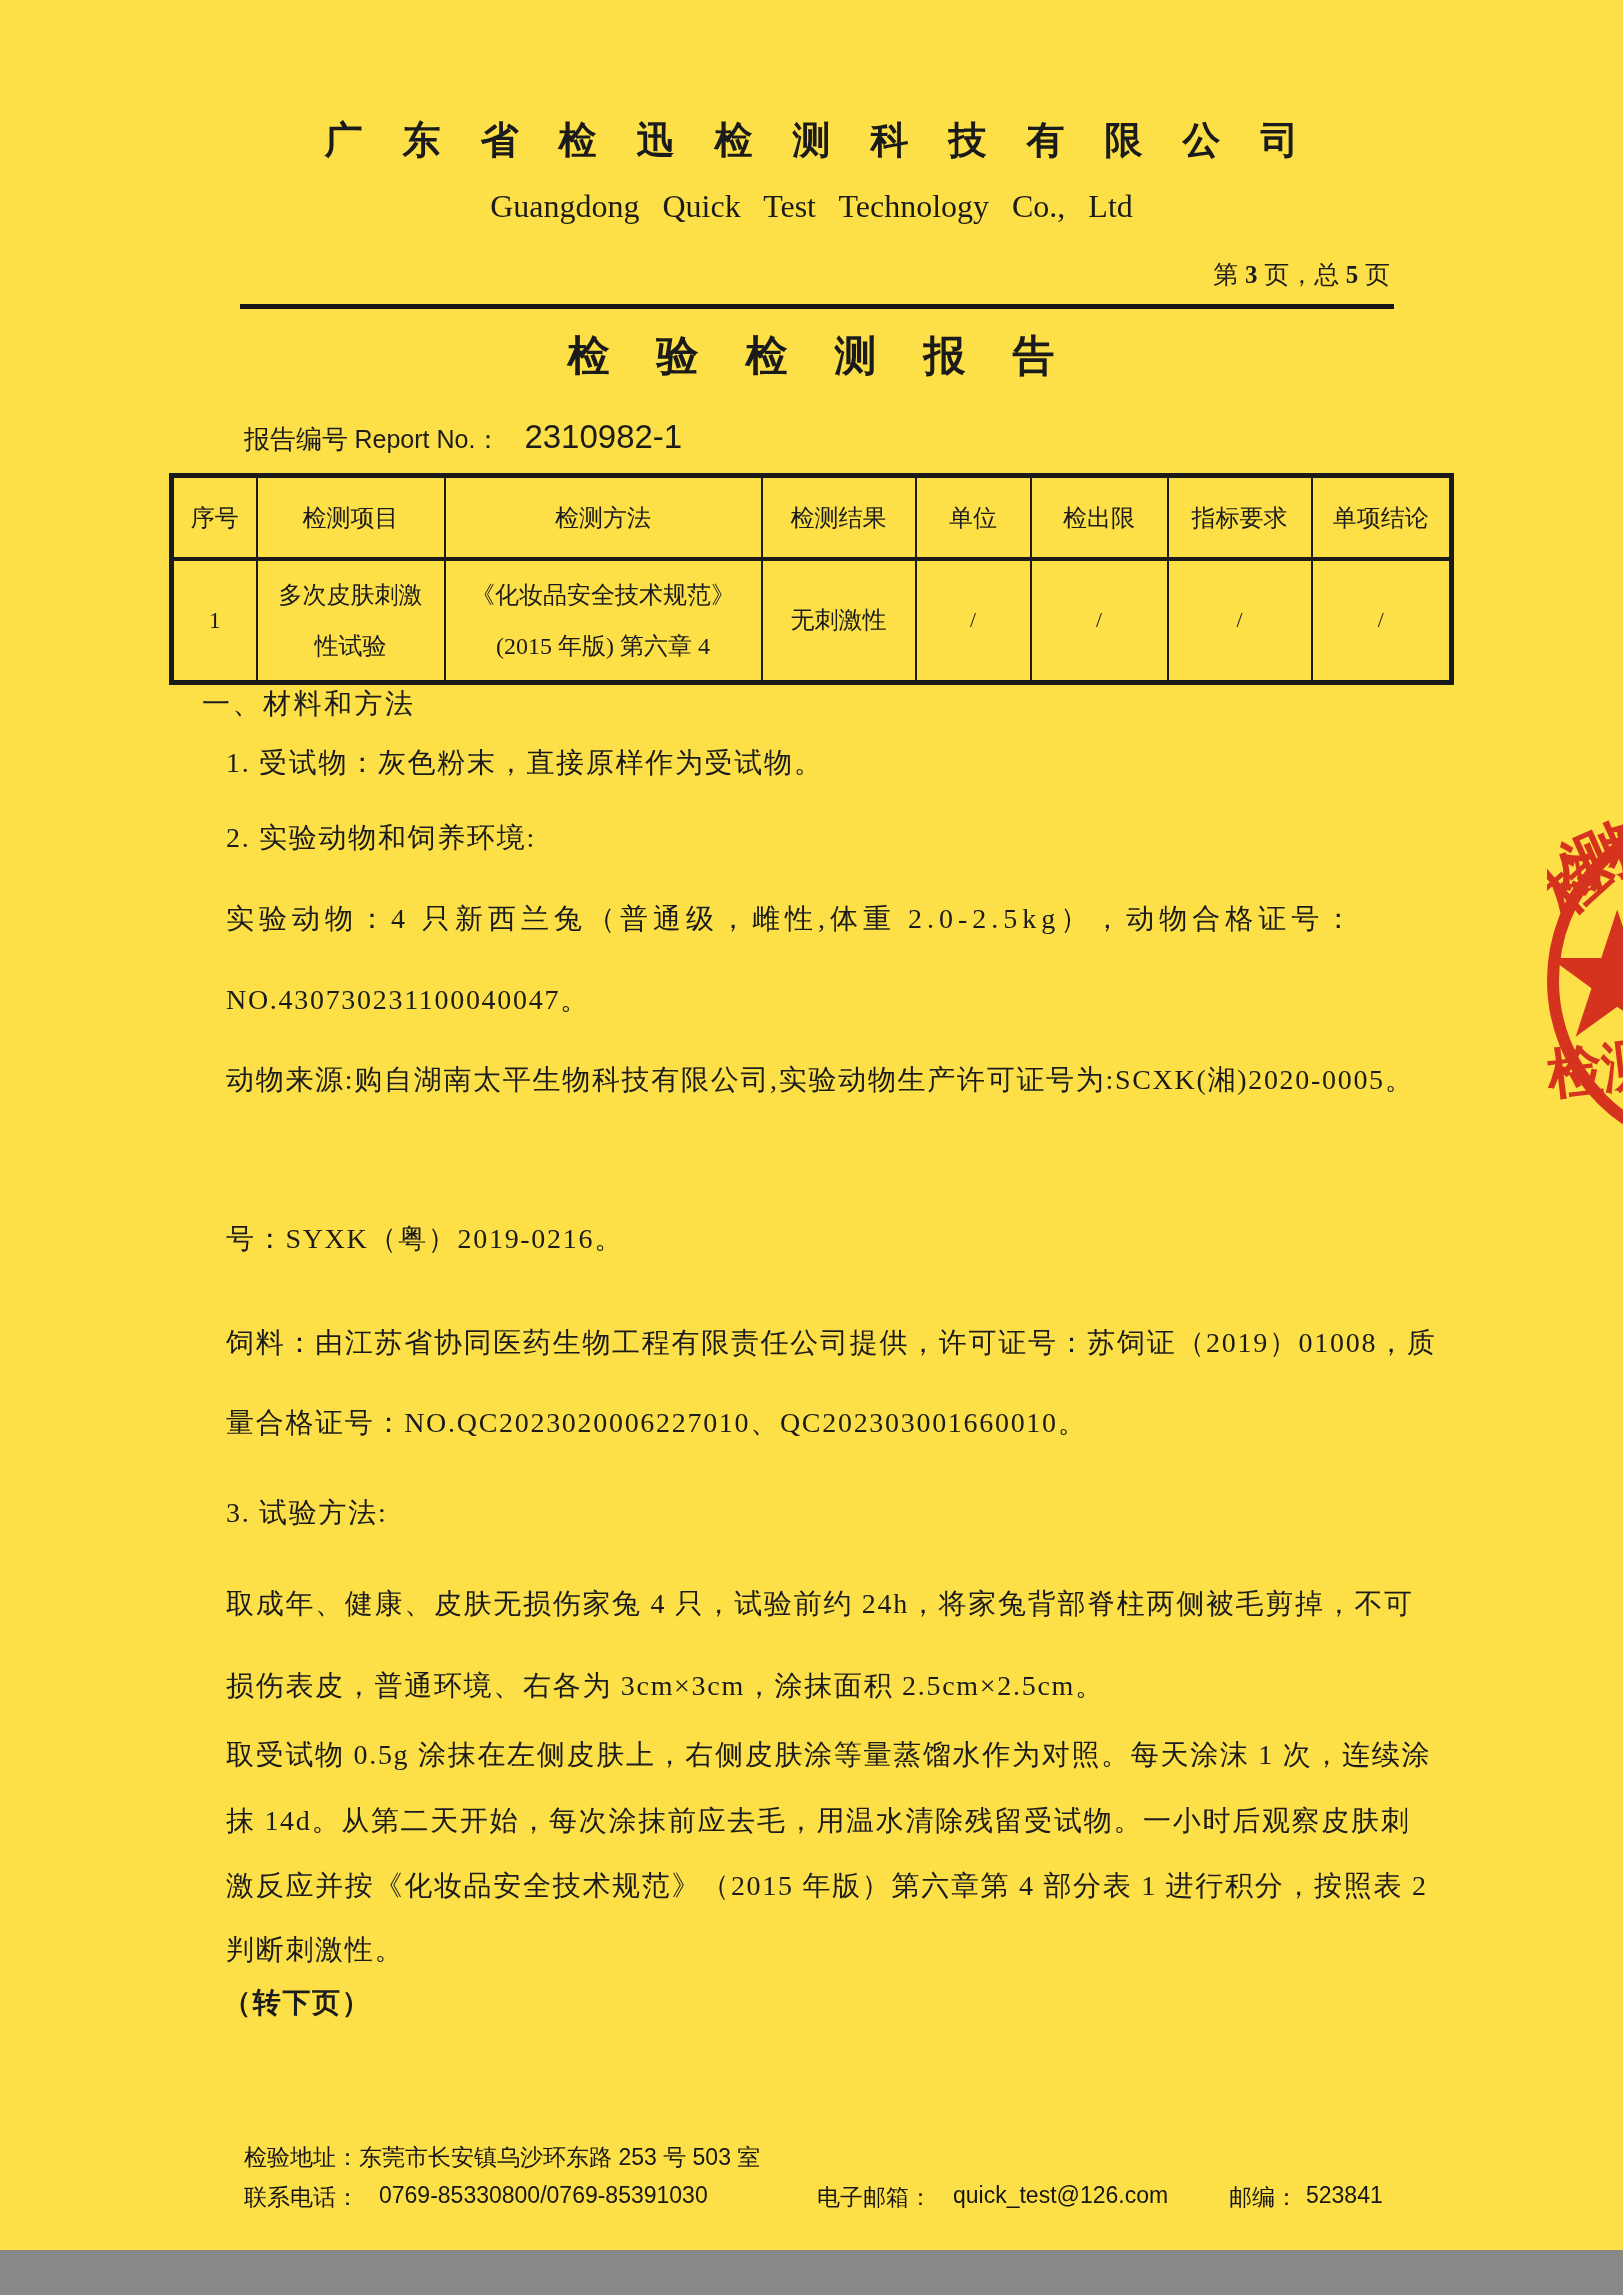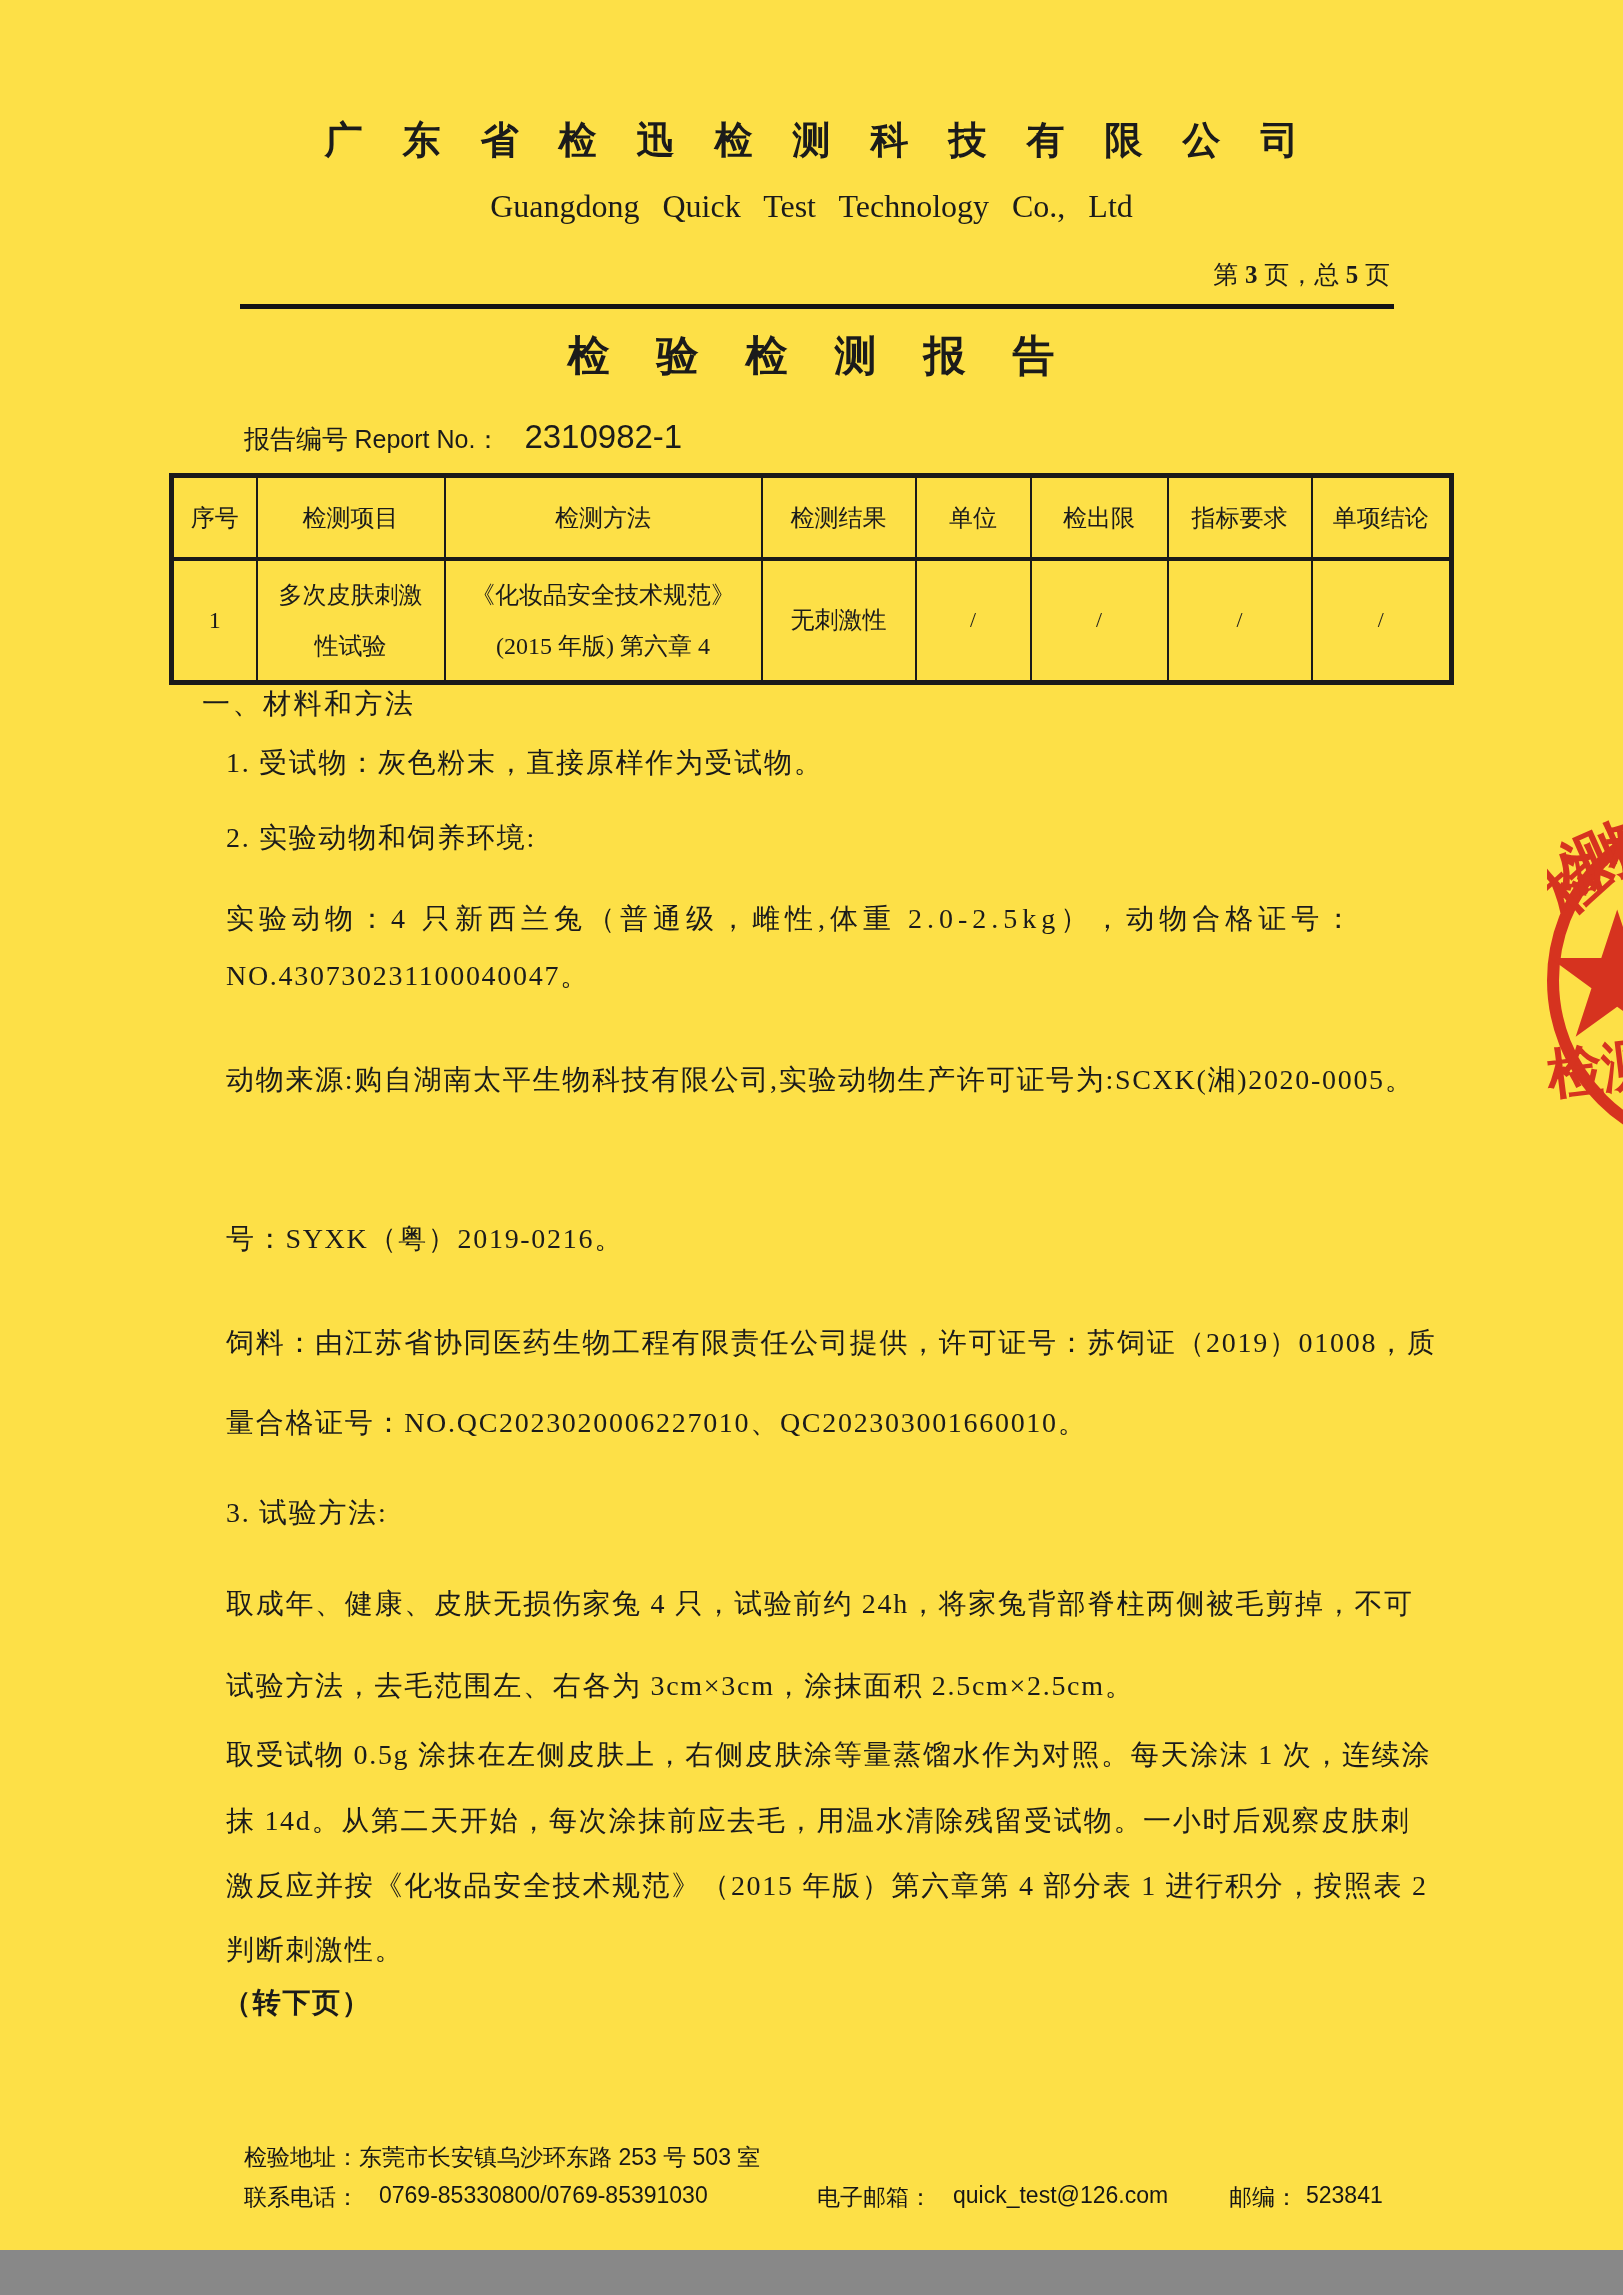--- a/index.html
+++ b/index.html
@@ -139,28 +139,28 @@
         <td class="slash">/</td>
       </tr>
     </tbody>
   </table>
 
   <div class="sec-title">一、材料和方法</div>
 
   <div class="bl" style="top:744px">1. 受试物：灰色粉末，直接原样作为受试物。</div>
   <div class="bl" style="top:819px">2. 实验动物和饲养环境:</div>
   <div class="bl ls-wide" style="top:900px">实验动物：4 只新西兰兔（普通级，雌性,体重 2.0-2.5kg），动物合格证号：</div>
-  <div class="bl" style="top:957px">NO.430730231100040047。</div>
+  <div class="bl" style="top:981px">NO.430730231100040047。</div>
   <div class="bl" style="top:1061px">动物来源:购自湖南太平生物科技有限公司,实验动物生产许可证号为:SCXK(湘)2020-0005。</div>
   <div class="bl" style="top:1220px">号：SYXK（粤）2019-0216。</div>
   <div class="bl" style="top:1324px">饲料：由江苏省协同医药生物工程有限责任公司提供，许可证号：苏饲证（2019）01008，质</div>
   <div class="bl" style="top:1404px">量合格证号：NO.QC2023020006227010、QC202303001660010。</div>
   <div class="bl" style="top:1494px">3. 试验方法:</div>
   <div class="bl" style="top:1585px">取成年、健康、皮肤无损伤家兔 4 只，试验前约 24h，将家兔背部脊柱两侧被毛剪掉，不可</div>
-  <div class="bl" style="top:1667px">试验方法，去毛范围左、右各为 3cm×3cm，涂抹面积 2.5cm×2.5cm。</div>
+  <div class="bl" style="top:1667px">损伤表皮，普通环境、右各为 3cm×3cm，涂抹面积 2.5cm×2.5cm。</div>
   <div class="bl" style="top:1736px">取受试物 0.5g 涂抹在左侧皮肤上，右侧皮肤涂等量蒸馏水作为对照。每天涂沫 1 次，连续涂</div>
   <div class="bl" style="top:1802px">抹 14d。从第二天开始，每次涂抹前应去毛，用温水清除残留受试物。一小时后观察皮肤刺</div>
   <div class="bl" style="top:1867px">激反应并按《化妆品安全技术规范》（2015 年版）第六章第 4 部分表 1 进行积分，按照表 2</div>
   <div class="bl" style="top:1931px">判断刺激性。</div>
   <div class="bl bold" style="top:1984px">（转下页）</div>
 
   <div class="footer-line" style="top:2142px"><span>检验地址：</span><span>东莞市长安镇乌沙环东路 253 号 503 室</span></div>
 
   <div class="footer-line" style="top:2182px;width:1164px">
     <span class="fspan" style="left:0">联系电话：</span>

